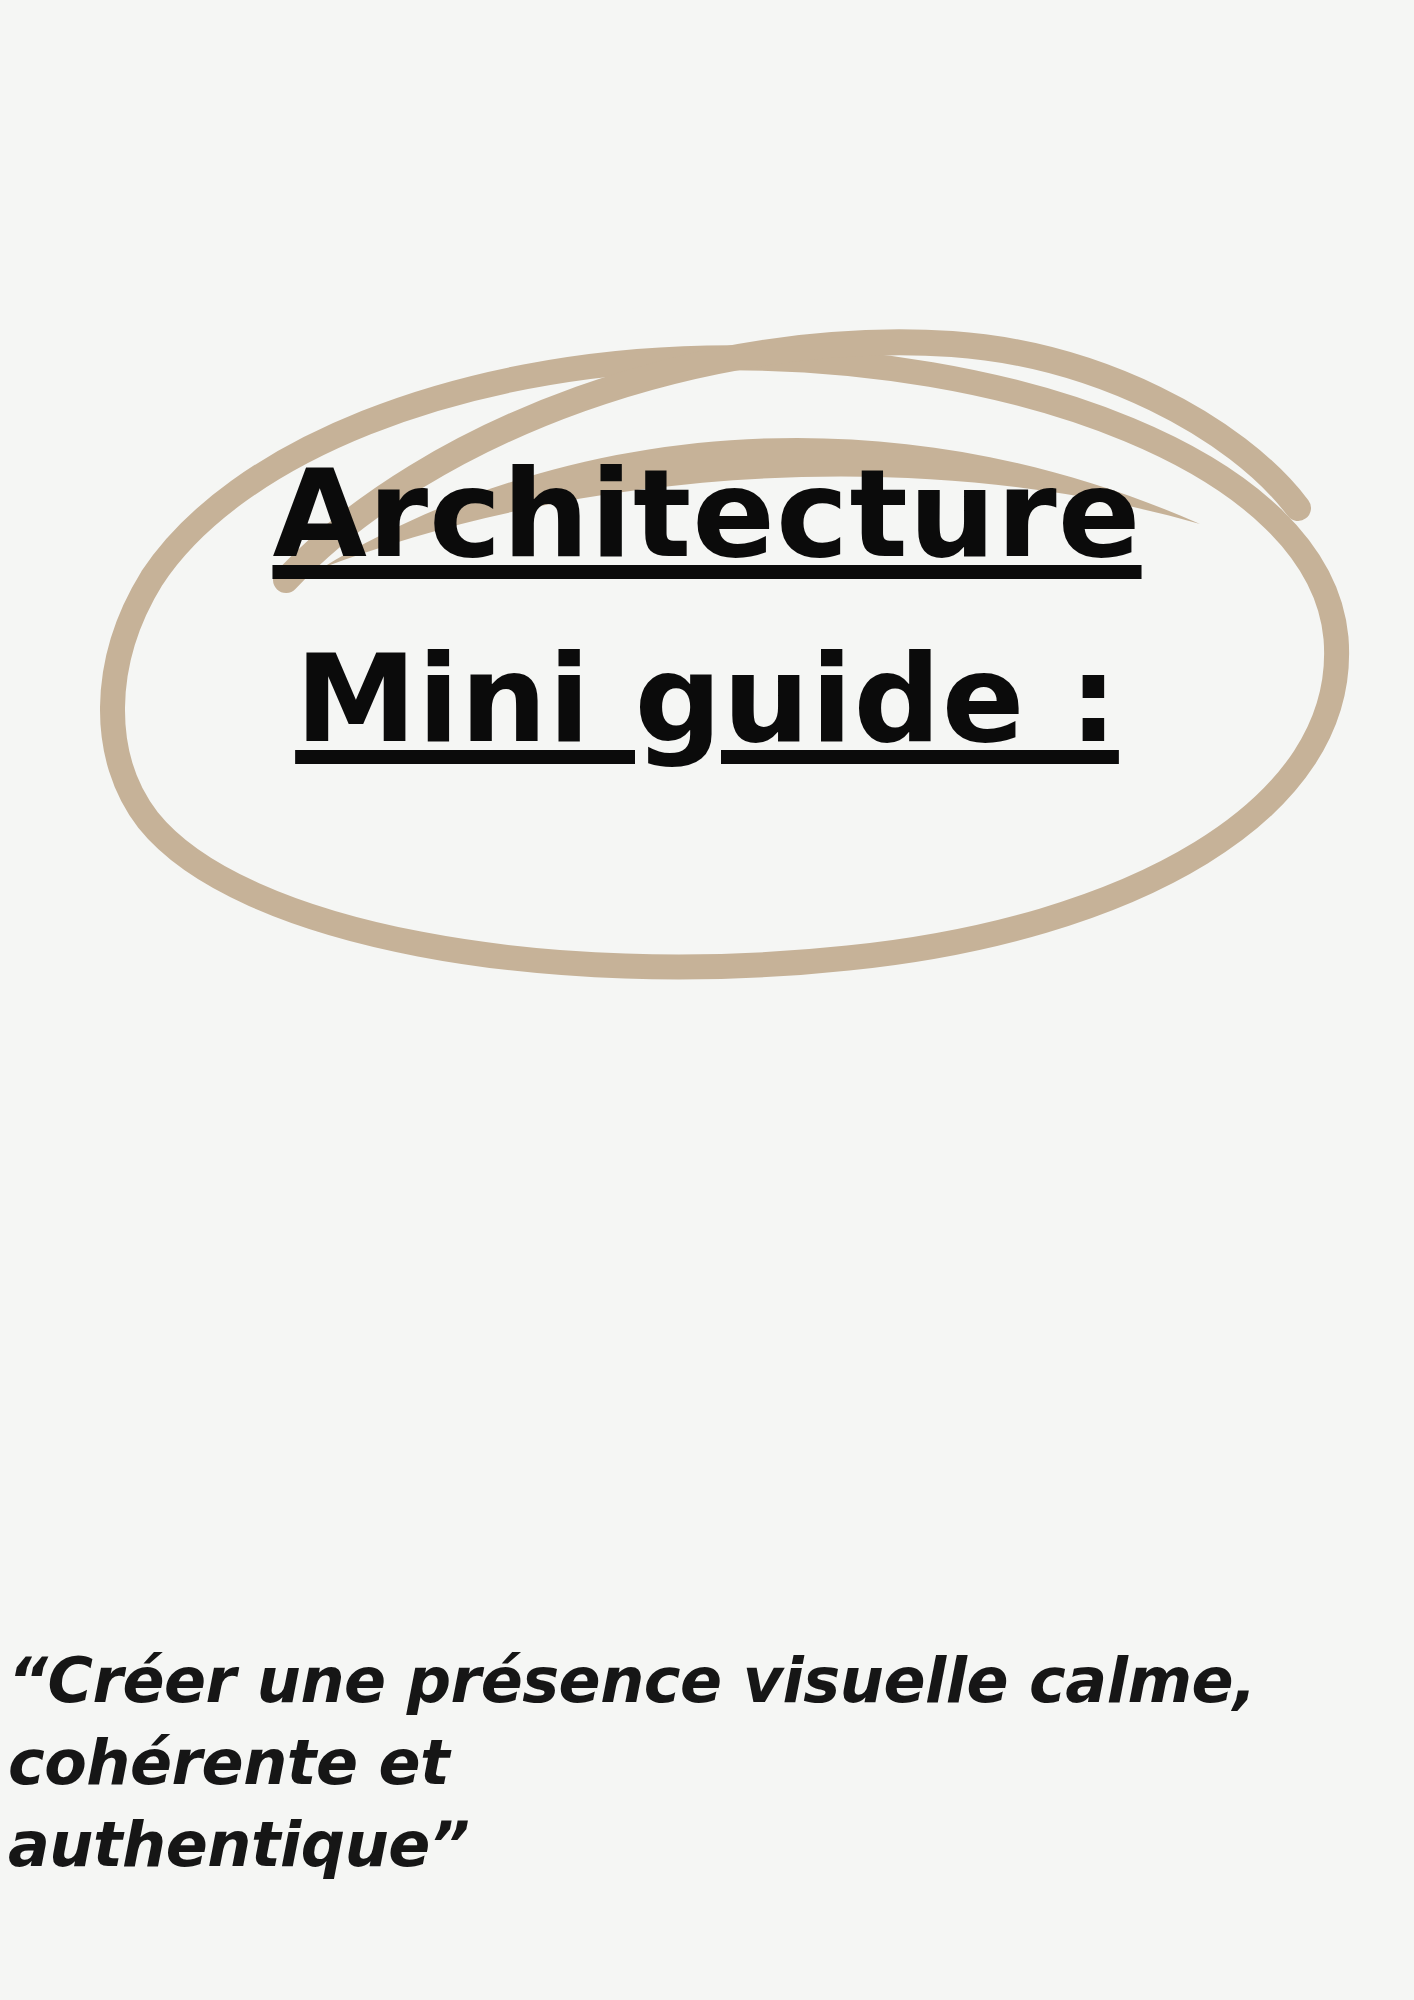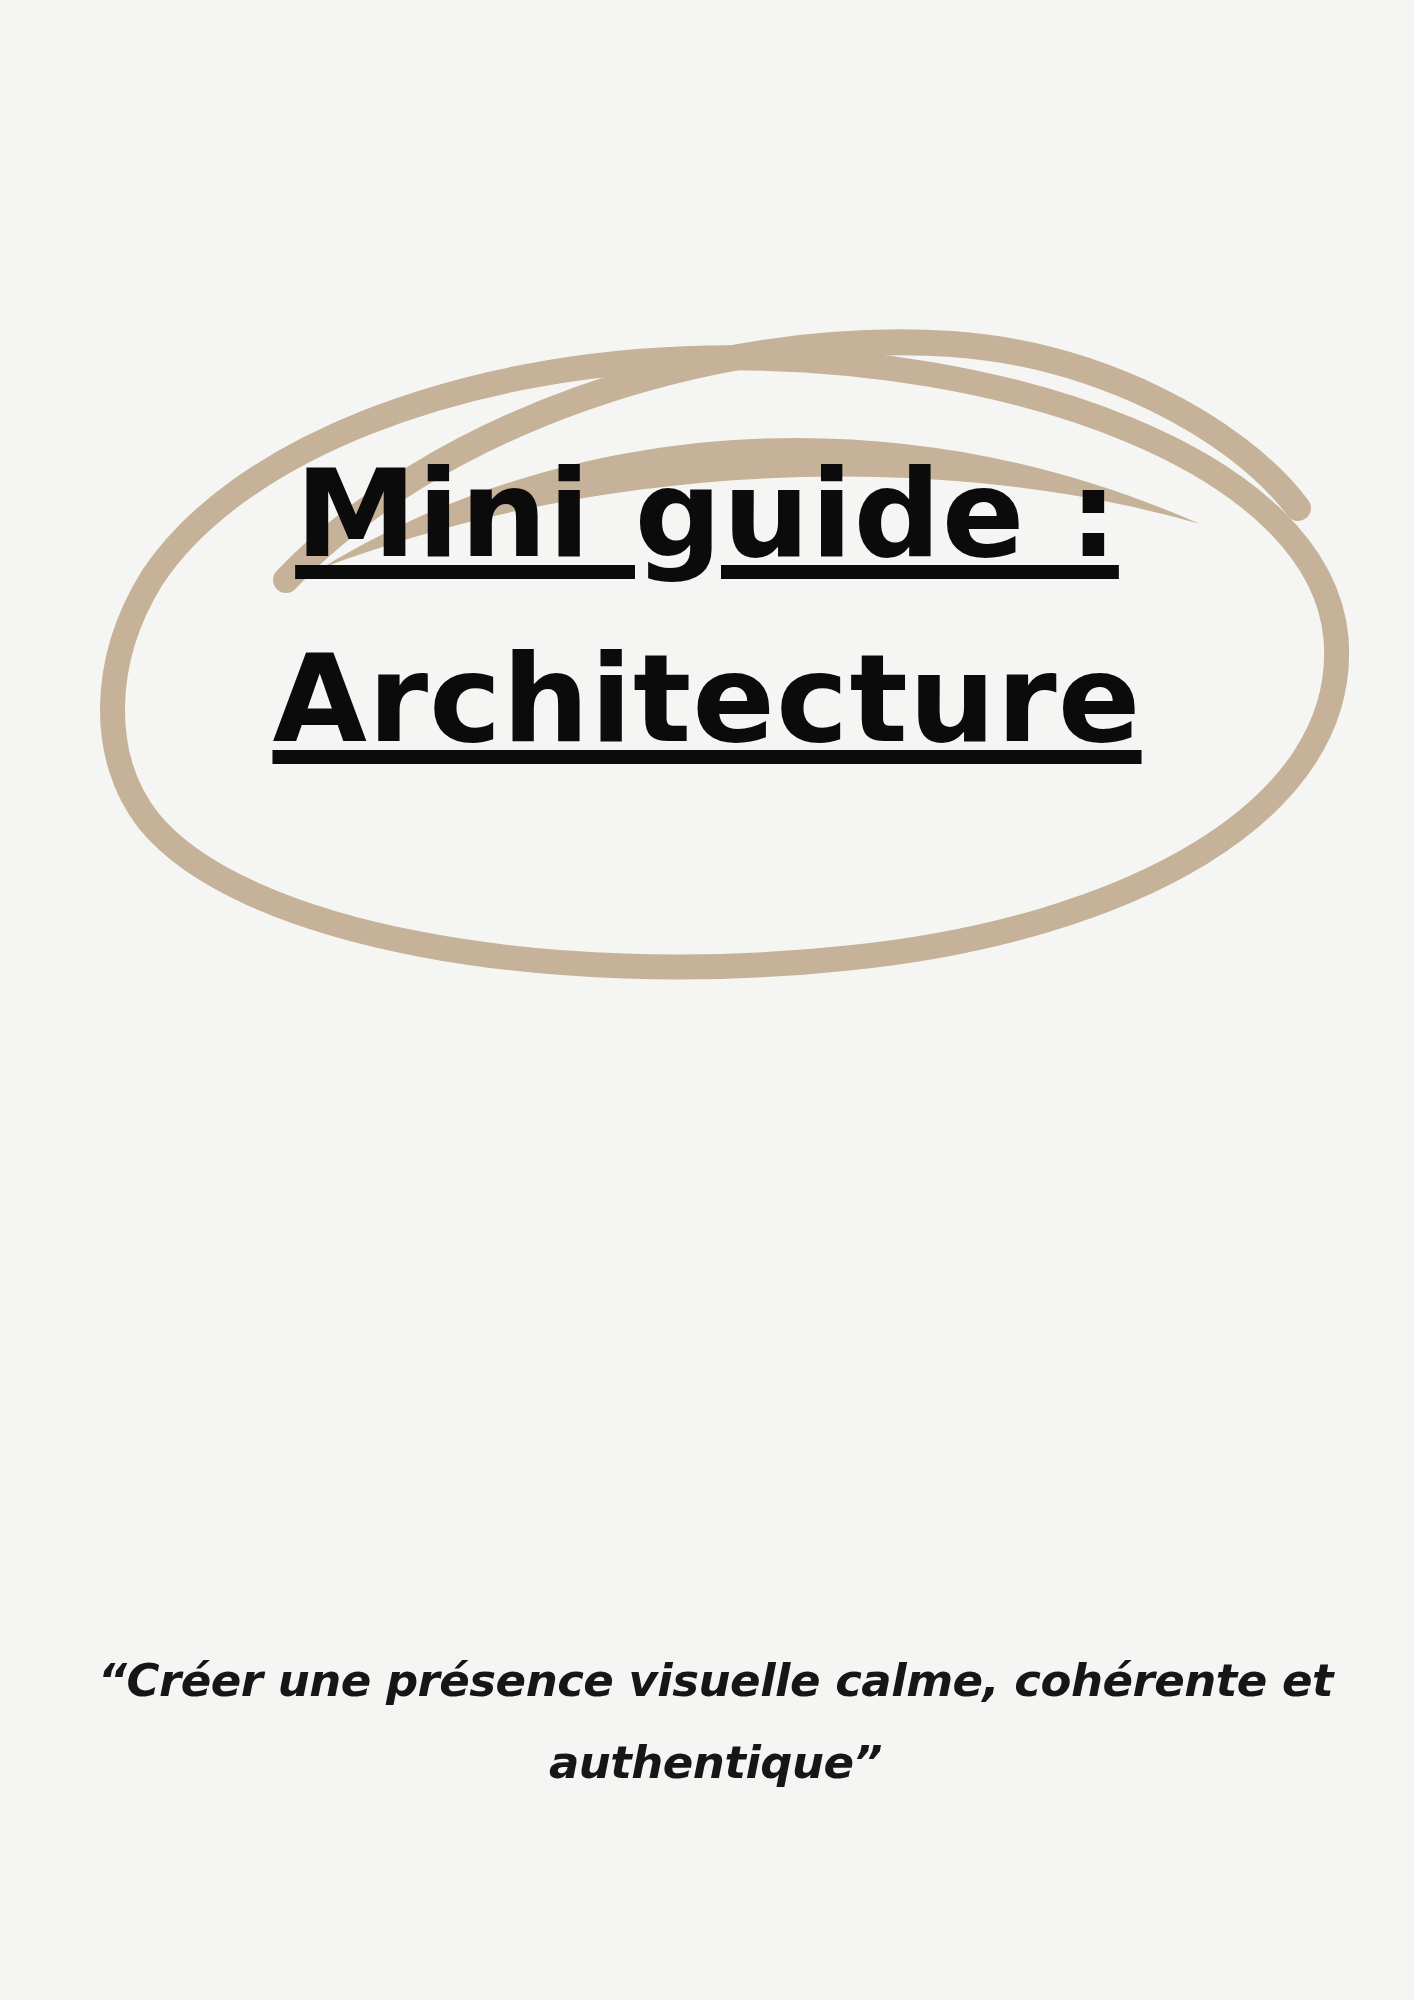--- a/index.html
+++ b/index.html
@@ -38,27 +38,26 @@
   }
   .title-line { white-space: nowrap; }
   .u {
     text-decoration: underline;
     text-decoration-thickness: 14px;
     text-underline-offset: 9px;
     text-decoration-skip-ink: auto;
   }
   .quote {
     position: absolute;
-    left: 17px;
+    left: 8px;
     right: 0;
     top: 1640px;
-    text-align: center;
     font-style: italic;
     font-weight: 700;
-    font-size: 45px;
+    font-size: 62px;
     line-height: 82px;
     letter-spacing: -0.5px;
     color: #161616;
     font-family: "DejaVu Sans", "Liberation Sans", sans-serif;
   }
 </style>
 </head>
 <body>
 
 <div class="page">
@@ -76,24 +75,24 @@
              C 430 428, 705 328, 952 344
              C 1095 354, 1235 425, 1298 508" fill="none" stroke="#c6b298" stroke-width="26" stroke-linecap="round"></path>
 
     <path d="M 322 568
              C 555 425, 885 385, 1200 524
              C 925 445, 585 468, 322 568 Z" fill="#c6b298" stroke="none"></path>
   </svg>
 
   <div class="title">
     <div class="title-line">
-      <span class="u">Mini guide :</span>
+      <span class="u">Architecture</span>
     </div>
     <div class="title-line">
-      <span class="u">Architecture</span>
+      <span class="u">Mini guide :</span>
     </div>
   </div>
 
   <div class="quote">
     <div>“Créer une présence visuelle calme, cohérente et</div>
     <div>authentique”</div>
   </div>
 
 </div>
 

